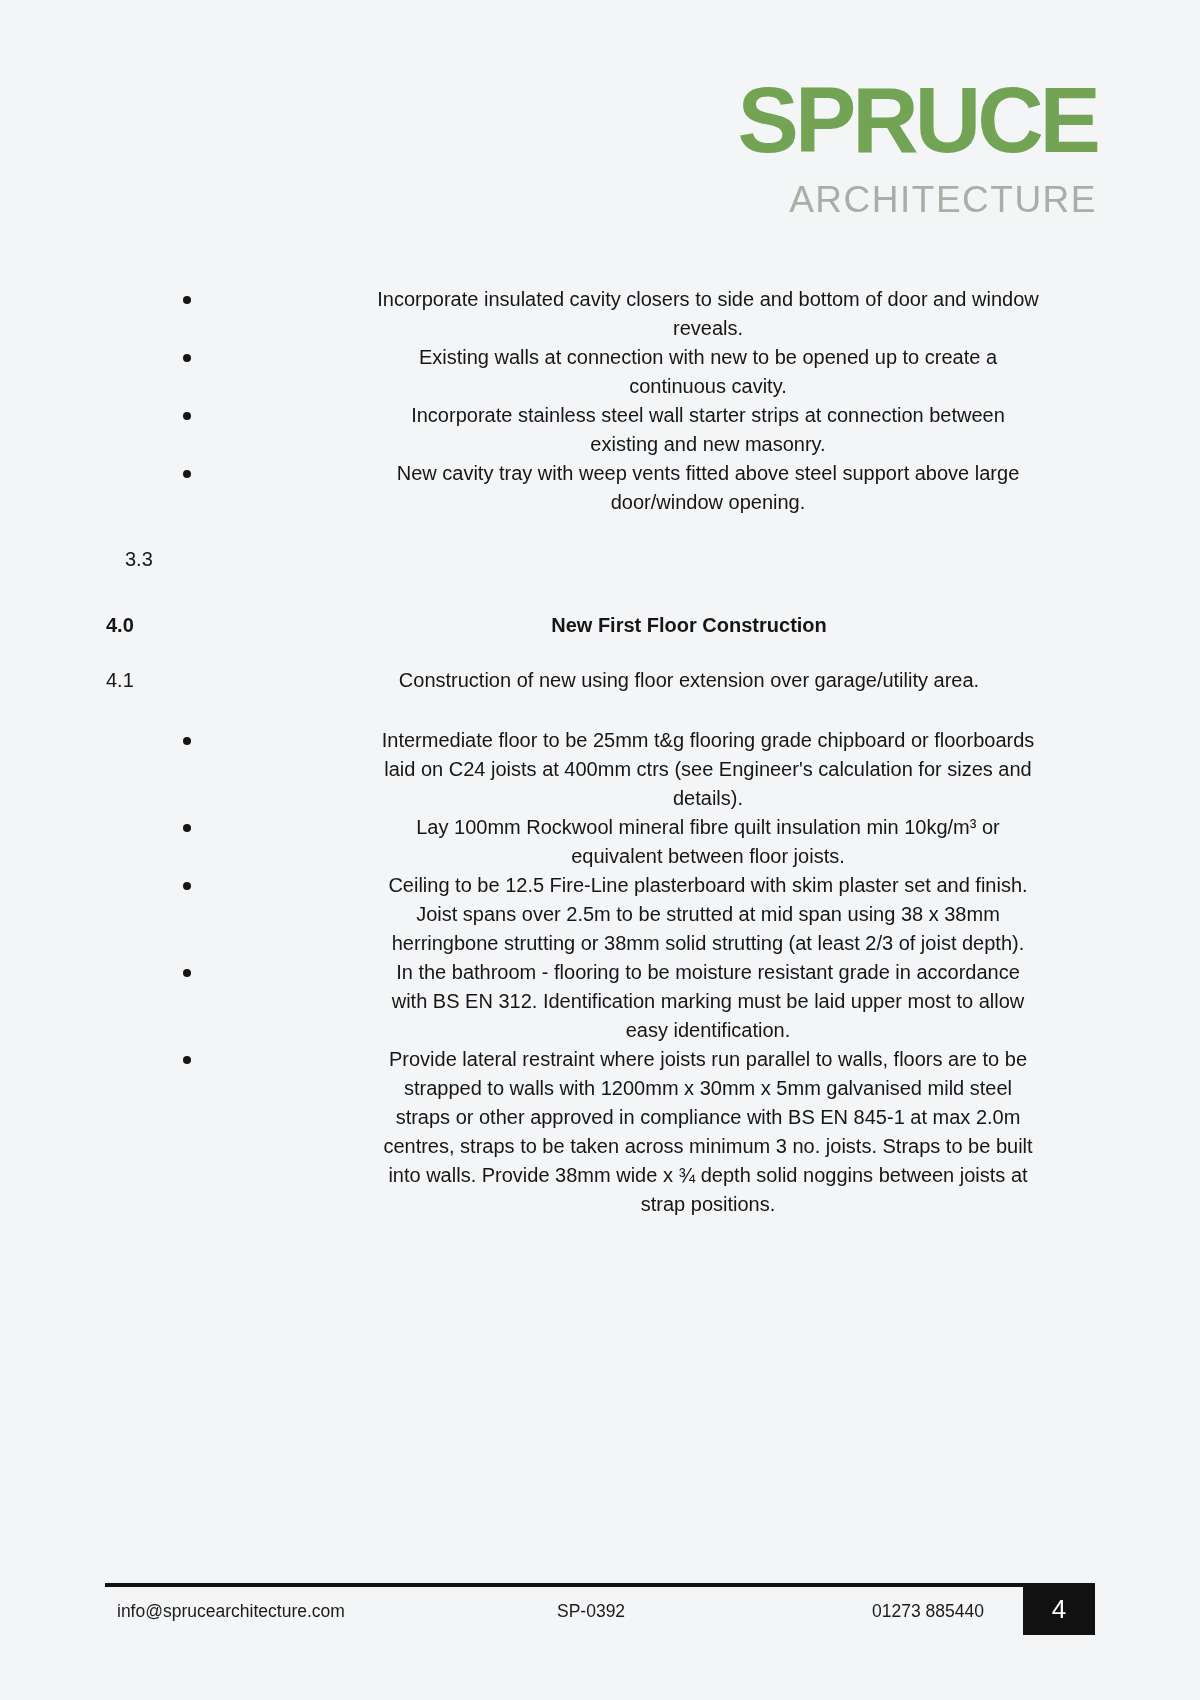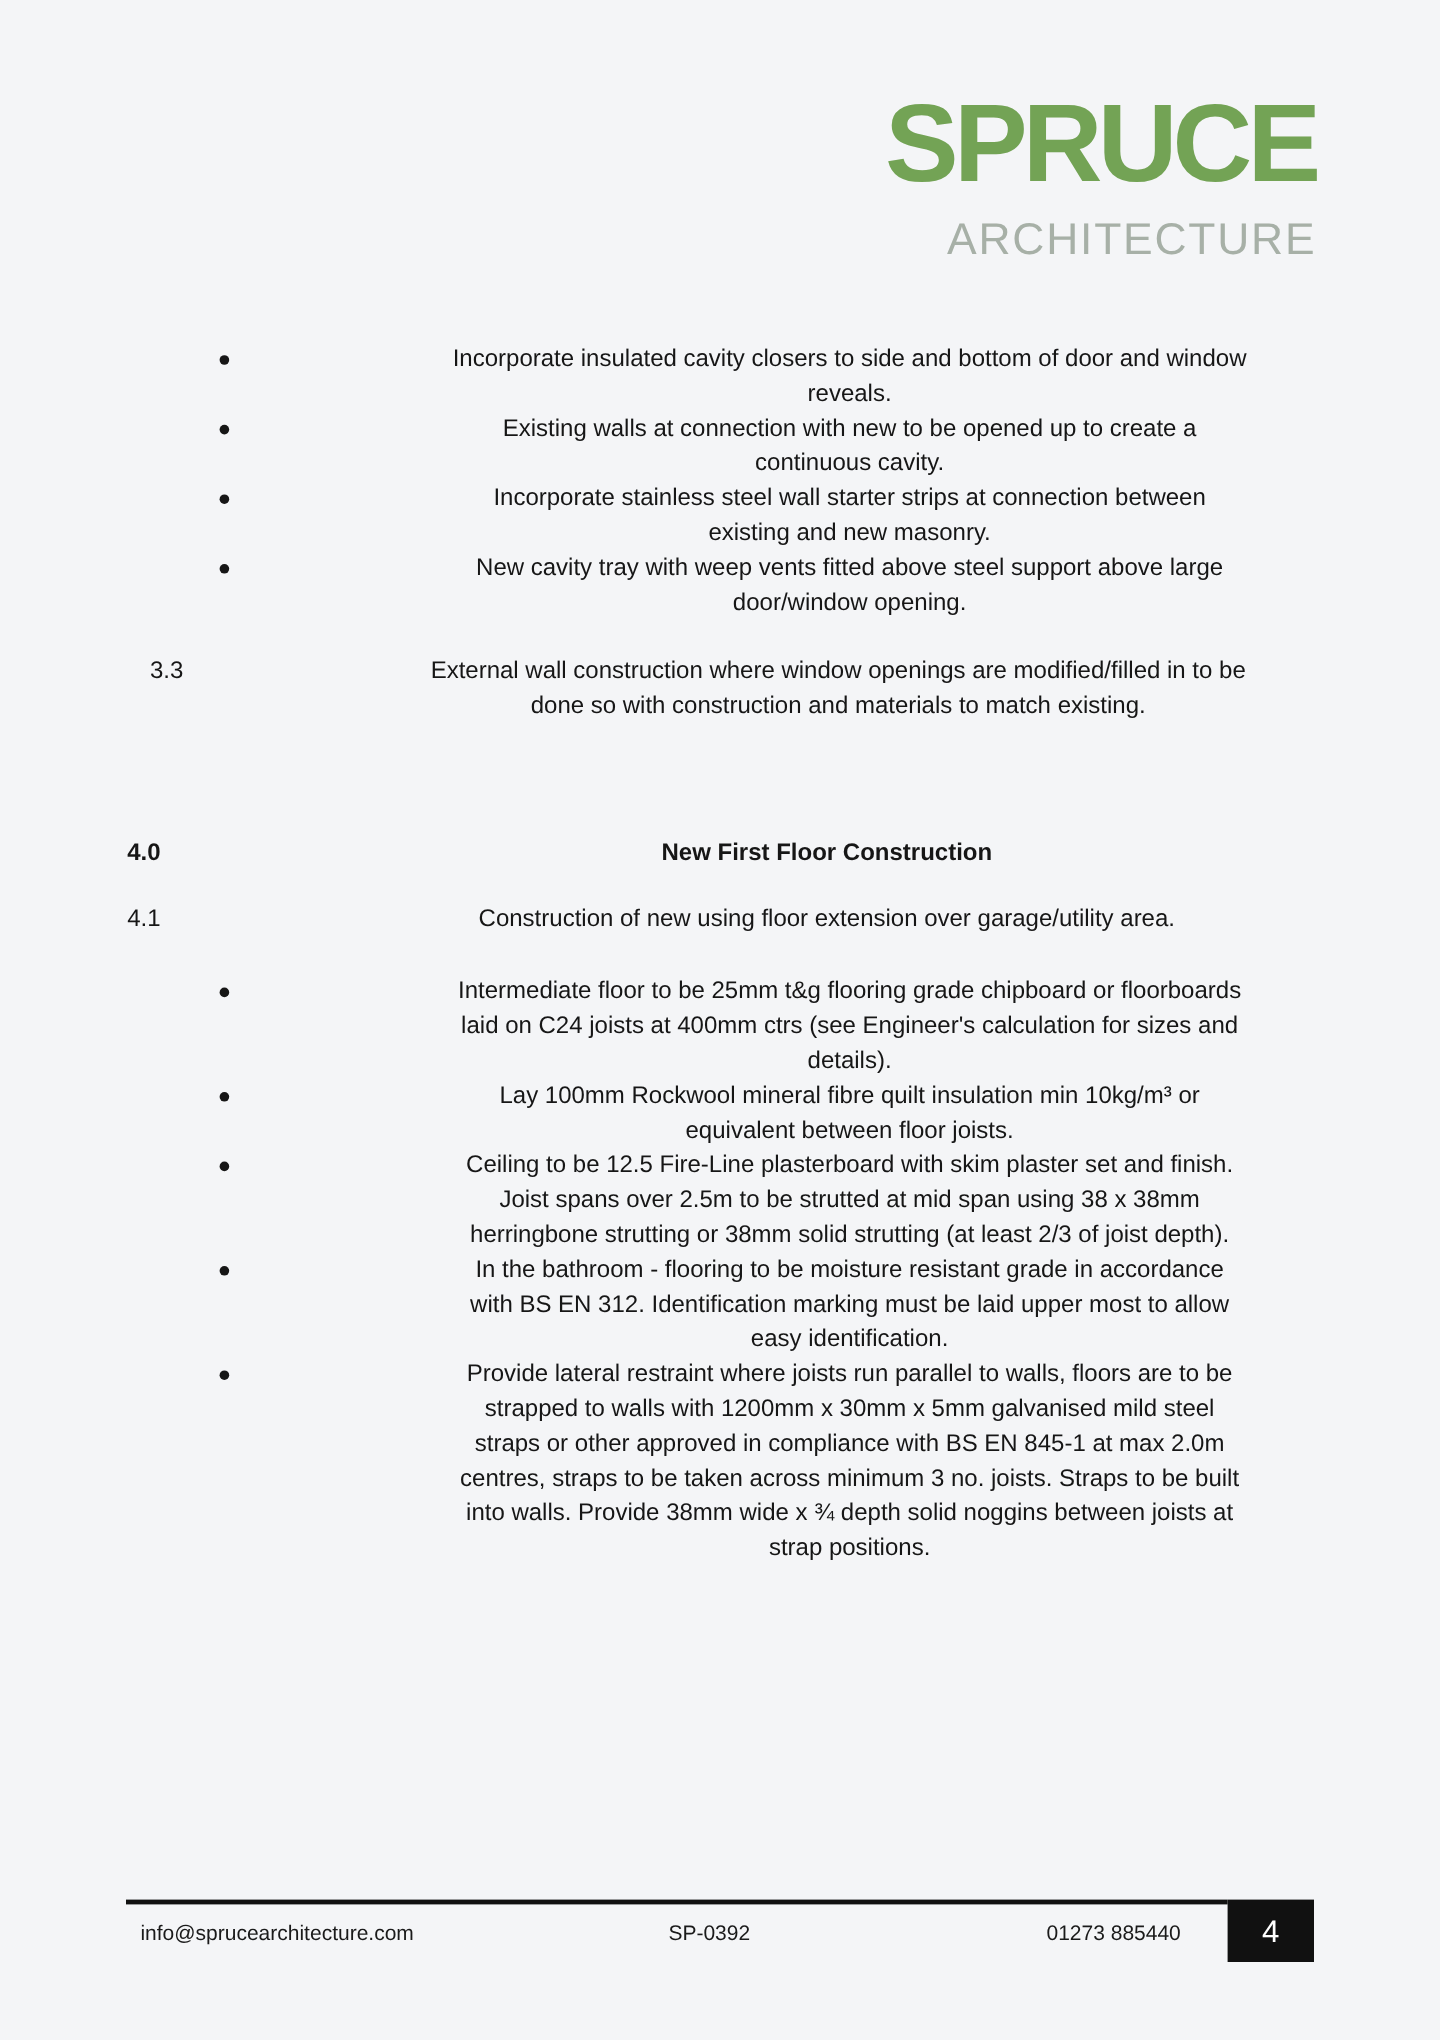--- a/index.html
+++ b/index.html
@@ -87,22 +87,21 @@
 reveals.</span></li>
           <li><span class="dot"></span><span class="txt">Existing walls at connection with new to be opened up to create a
 continuous cavity.</span></li>
           <li><span class="dot"></span><span class="txt">Incorporate stainless steel wall starter strips at connection between
 existing and new masonry.</span></li>
           <li><span class="dot"></span><span class="txt">New cavity tray with weep vents fitted above steel support above large
 door/window opening.</span></li>
         </ul>
       </section>
       <section>
-        <div class="row"><span class="num">3.3</span><span class="txt">External wall construction where window openings are modified/filled in to be
-done so with construction and materials to match existing.</span></div>
+        <div class="row"><span class="num">3.3</span></div>
       </section>
       <section>
         <div class="row heading"><span class="num">4.0</span><span class="txt">New First Floor Construction</span></div>
       </section>
       <section>
         <div class="row"><span class="num">4.1</span><span class="txt">Construction of new using floor extension over garage/utility area.</span></div>
       </section>
       <section>
         <ul class="bullet-list">
           <li><span class="dot"></span><span class="txt">Intermediate floor to be 25mm t&amp;g flooring grade chipboard or floorboards

